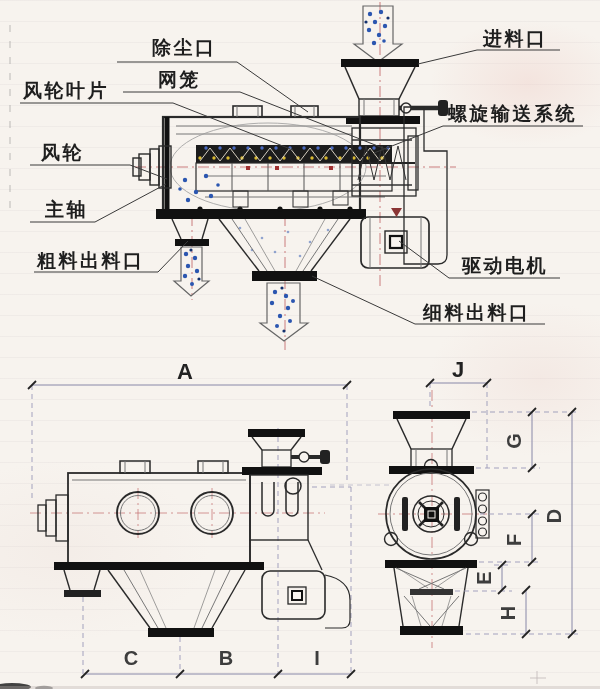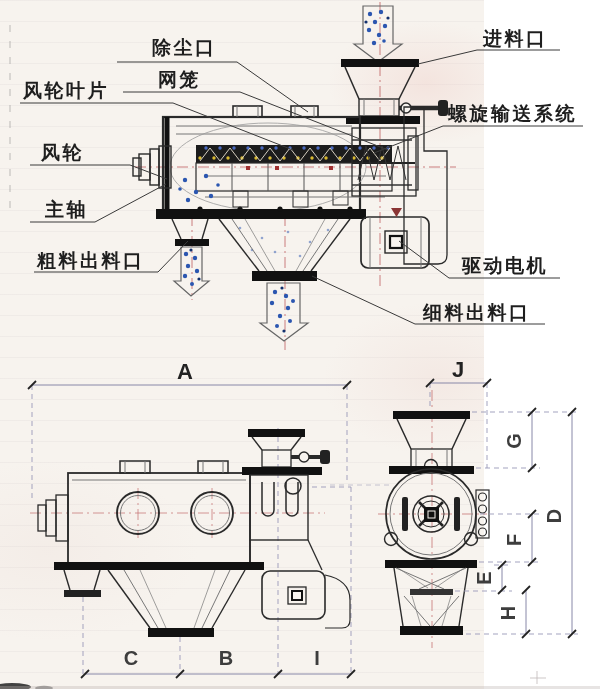--- a/index.html
+++ b/index.html
@@ -2,21 +2,21 @@
 <html><head>
 <meta charset="utf-8">
 <style>
   html,body{margin:0;padding:0;}
   body{
     width:600px;height:689px;overflow:hidden;
     font-family:"Liberation Sans", sans-serif;
     background:#fff;
   }
   .sheet{
-    position:relative;width:484px;height:689px;
+    position:relative;width:600px;height:689px;
     background-color:#f7f3ee;
     background-image:
       radial-gradient(140px 90px at 88% 12%, rgba(238,205,198,.40), transparent 70%),
       radial-gradient(160px 110px at 90% 55%, rgba(236,210,204,.30), transparent 70%),
       radial-gradient(200px 120px at 10% 80%, rgba(232,214,208,.22), transparent 75%),
       repeating-linear-gradient(180deg, rgba(150,140,150,.08) 0 1px, transparent 1px 21px);
   }
   svg{display:block}
   .cn{font-family:"Liberation Sans", sans-serif;font-size:19px;font-weight:700;fill:#1e1e1e;letter-spacing:2.5px;}
   .dimBig{font-family:"Liberation Sans", sans-serif;font-size:22px;font-weight:700;fill:#222;}

